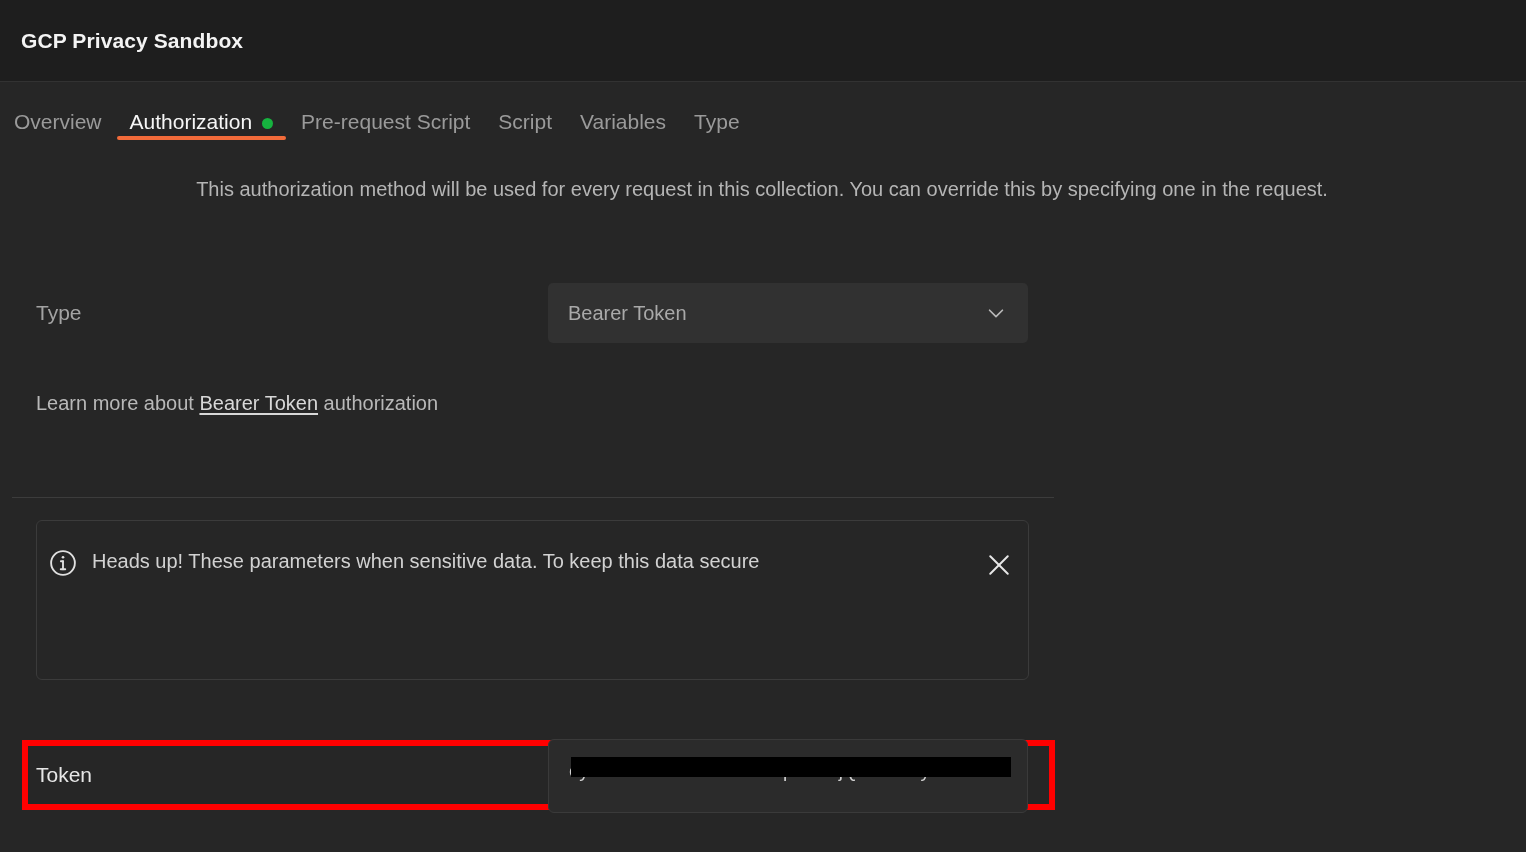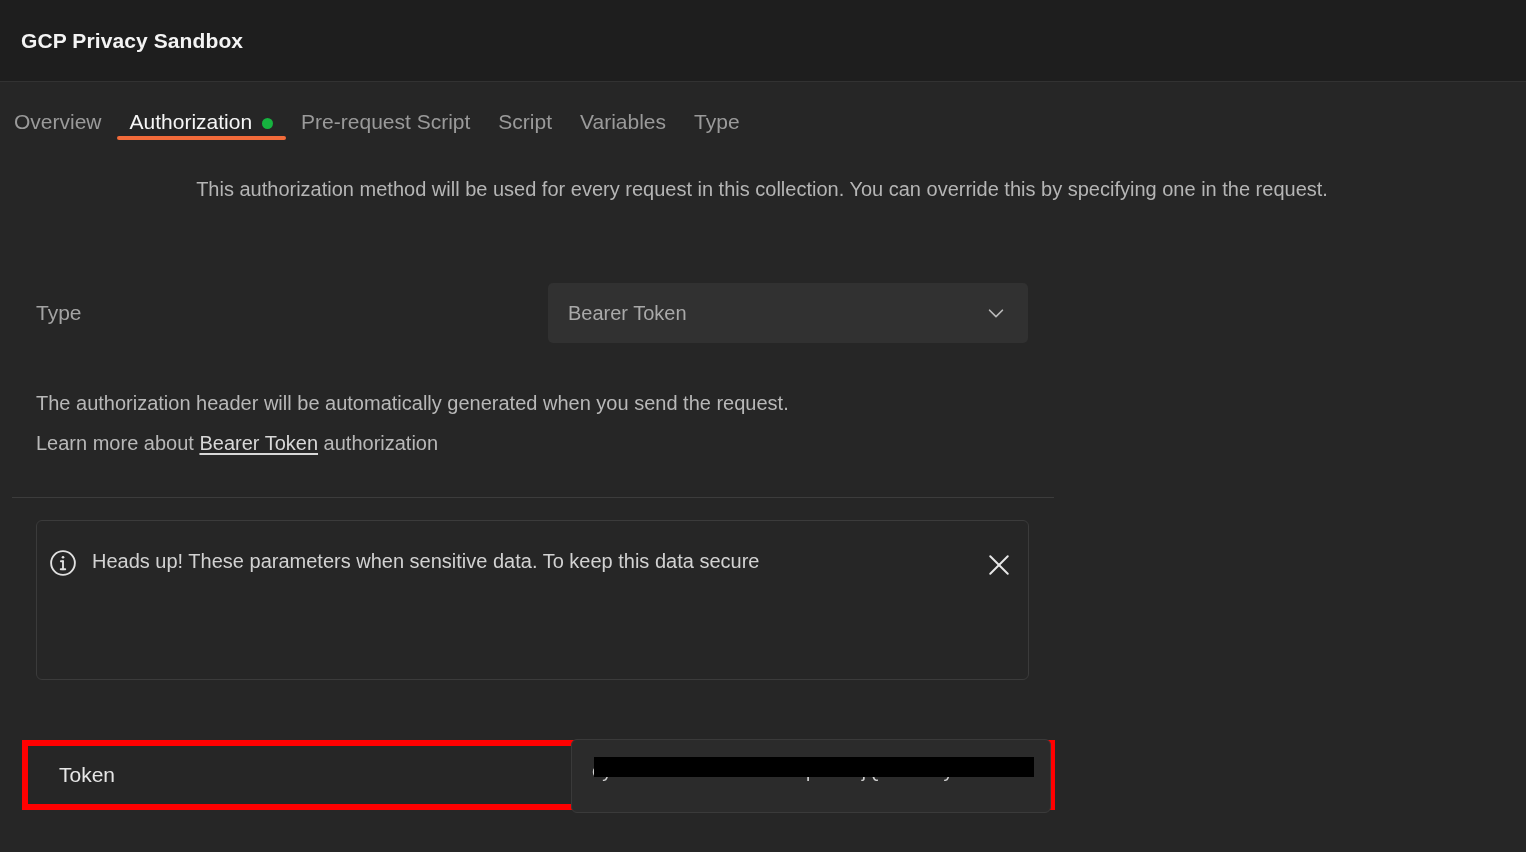--- a/index.html
+++ b/index.html
@@ -206,21 +206,20 @@
     background: transparent;
   }
   .token-row {
     position: absolute;
     left: 36px;
     top: 746px;
     width: 992px;
     height: 58px;
     display: flex;
     align-items: center;
-    margin-left: 23px;
   }
   .token-label {
     font-size: 21px;
     color: #e6e6e6;
     width: 512px;
     flex: none;
   }
   .token-input {
     position: relative;
     width: 481px;
@@ -295,21 +294,20 @@
     <div class="type-label">Type</div>
     <div class="type-select">
       <span class="type-select-value">Bearer Token</span>
       <svg class="chevron" viewBox="0 0 24 24" fill="none" stroke="#b9b9b9" stroke-width="1.8" stroke-linecap="round" stroke-linejoin="round">
         <polyline points="5,9 12,16 19,9"></polyline>
       </svg>
     </div>
   </div>
 
   <div class="helper-text">
-    <div>The authorization header will be automatically generated when you send the request.</div>
     <div>
       <span>Learn more about </span><span class="lnk">Bearer Token</span><span> authorization</span>
     </div>
   </div>
 
   <div class="divider"></div>
 
   <div class="info-banner">
     <svg class="info-icon" viewBox="0 0 24 24" fill="none" stroke="#e0e0e0" stroke-width="1.5">
       <circle cx="12" cy="12" r="9.5"></circle>

